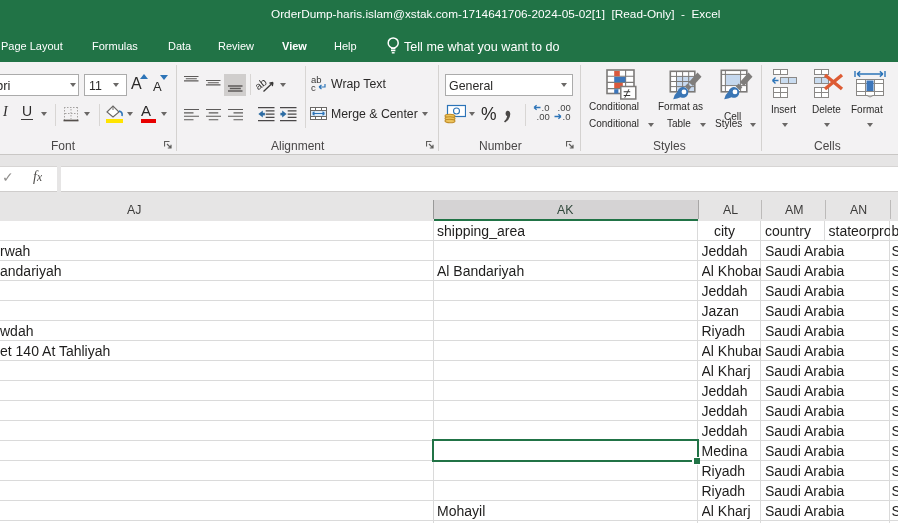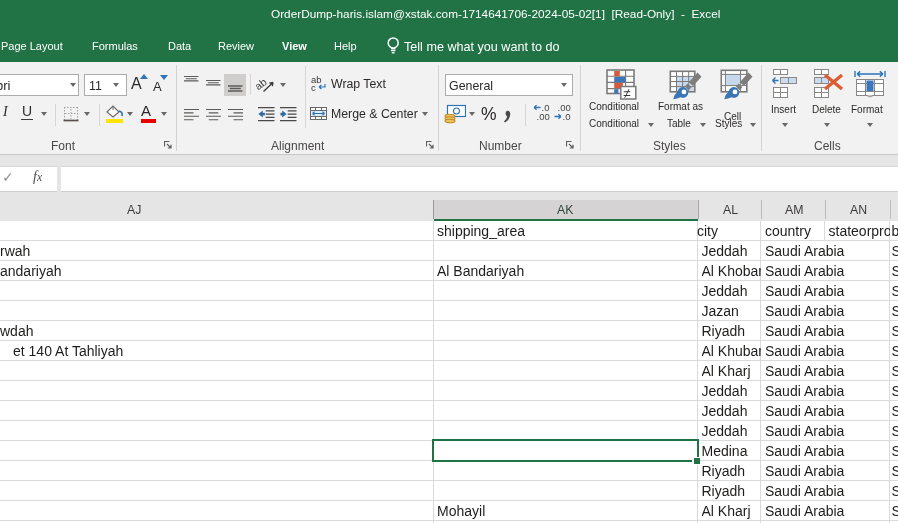--- a/index.html
+++ b/index.html
@@ -309,37 +309,37 @@
         <div class="hline" style="top:179px;"></div>
         <div class="hline" style="top:199px;"></div>
         <div class="hline" style="top:219px;"></div>
         <div class="hline" style="top:239px;"></div>
         <div class="hline" style="top:259px;"></div>
         <div class="hline" style="top:279px;"></div>
         <div class="hline" style="top:299px;"></div>
       </div>
     <div id="cells">
         <div class="cell" style="left:437px;top:0px;">shipping_area</div>
-        <div class="cell" style="left:697px;top:0px;width:59.5px;overflow:hidden;">city</div>
+        <div class="cell" style="left:714px;top:0px;width:59.5px;overflow:hidden;">city</div>
         <div class="cell" style="left:765px;top:0px;">country</div>
         <div class="cell" style="left:0px;top:20px;">rwah</div>
         <div class="cell" style="left:701.5px;top:20px;width:59.5px;overflow:hidden;">Jeddah</div>
         <div class="cell" style="left:765px;top:20px;">Saudi Arabia</div>
         <div class="cell" style="left:0px;top:40px;">andariyah</div>
         <div class="cell" style="left:437px;top:40px;">Al Bandariyah</div>
         <div class="cell" style="left:701.5px;top:40px;width:59.5px;overflow:hidden;">Al Khobar</div>
         <div class="cell" style="left:765px;top:40px;">Saudi Arabia</div>
         <div class="cell" style="left:701.5px;top:60px;width:59.5px;overflow:hidden;">Jeddah</div>
         <div class="cell" style="left:765px;top:60px;">Saudi Arabia</div>
         <div class="cell" style="left:701.5px;top:80px;width:59.5px;overflow:hidden;">Jazan</div>
         <div class="cell" style="left:765px;top:80px;">Saudi Arabia</div>
         <div class="cell" style="left:0px;top:100px;">wdah</div>
         <div class="cell" style="left:701.5px;top:100px;width:59.5px;overflow:hidden;">Riyadh</div>
         <div class="cell" style="left:765px;top:100px;">Saudi Arabia</div>
-        <div class="cell" style="left:0px;top:120px;padding-left:13px;">et 140 At Tahliyah</div>
+        <div class="cell" style="left:0px;top:120px;">et 140 At Tahliyah</div>
         <div class="cell" style="left:701.5px;top:120px;width:59.5px;overflow:hidden;">Al Khubar</div>
         <div class="cell" style="left:765px;top:120px;">Saudi Arabia</div>
         <div class="cell" style="left:701.5px;top:140px;width:59.5px;overflow:hidden;">Al Kharj</div>
         <div class="cell" style="left:765px;top:140px;">Saudi Arabia</div>
         <div class="cell" style="left:701.5px;top:160px;width:59.5px;overflow:hidden;">Jeddah</div>
         <div class="cell" style="left:765px;top:160px;">Saudi Arabia</div>
         <div class="cell" style="left:701.5px;top:180px;width:59.5px;overflow:hidden;">Jeddah</div>
         <div class="cell" style="left:765px;top:180px;">Saudi Arabia</div>
         <div class="cell" style="left:701.5px;top:200px;width:59.5px;overflow:hidden;">Jeddah</div>
         <div class="cell" style="left:765px;top:200px;">Saudi Arabia</div>

